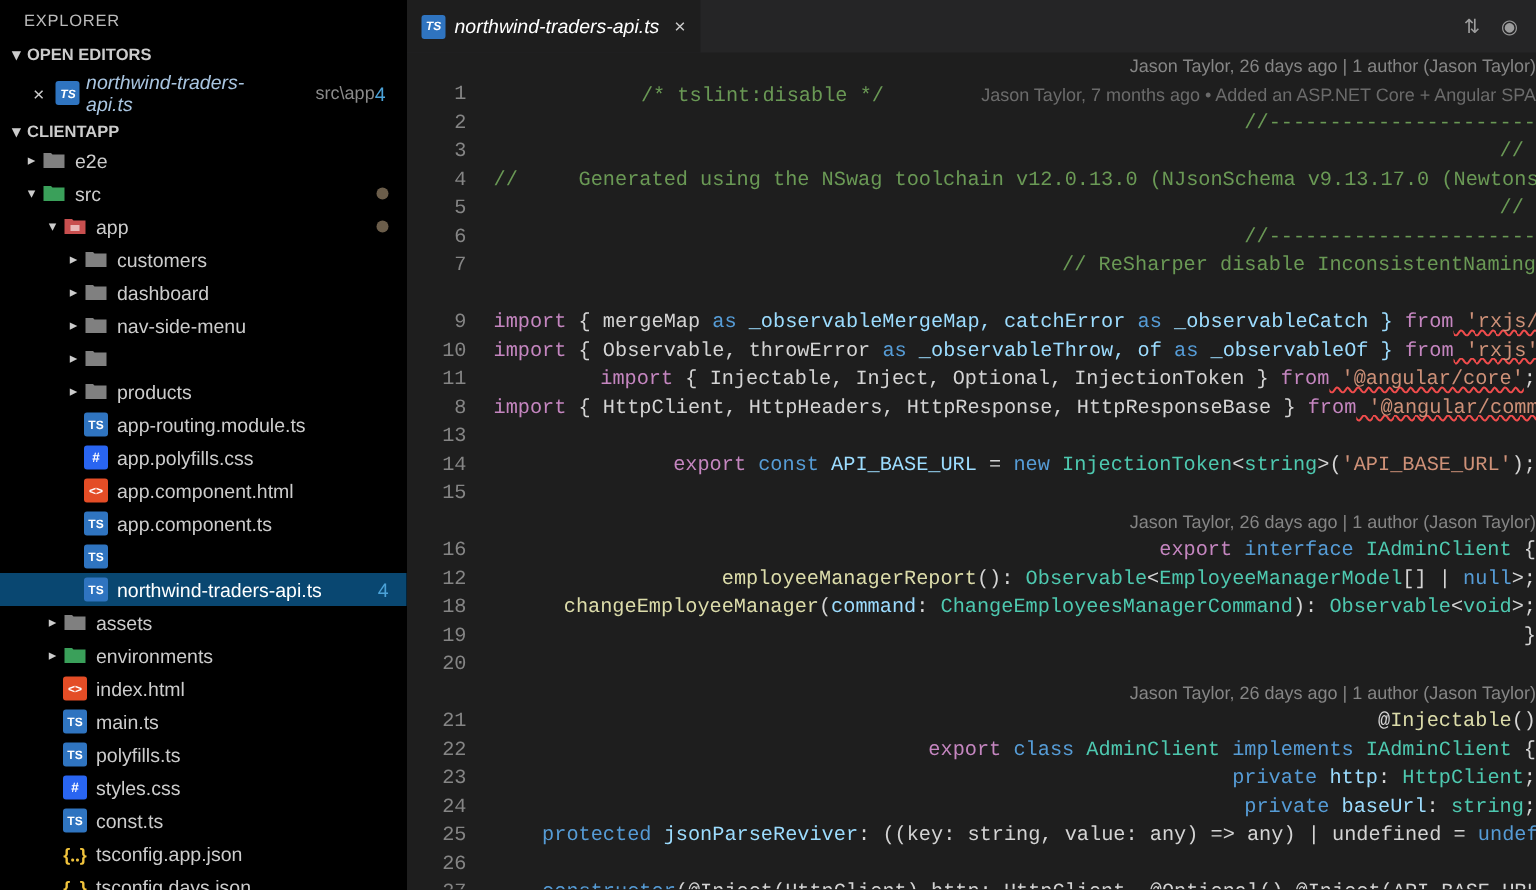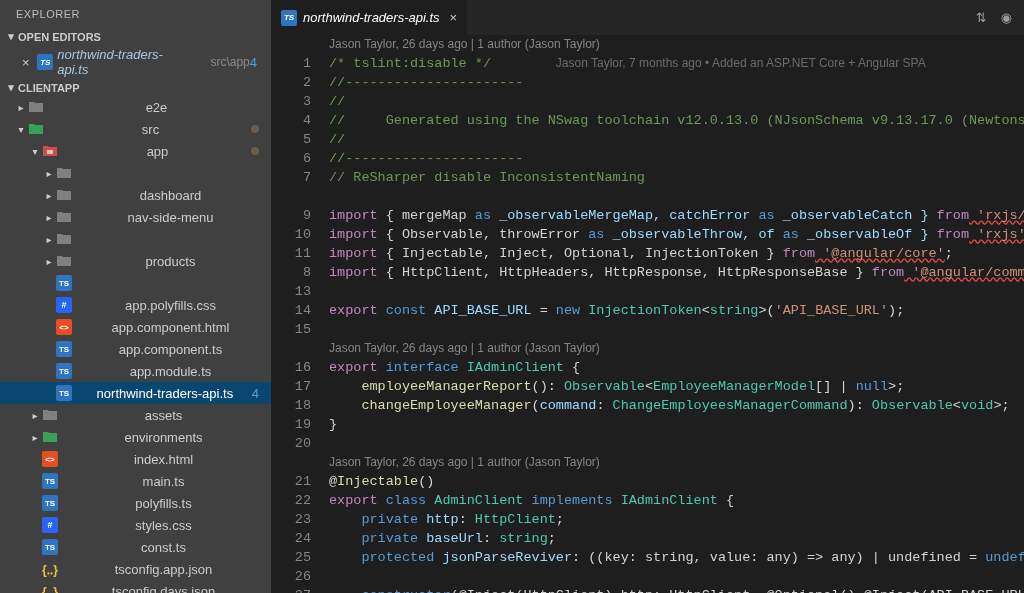--- a/index.html
+++ b/index.html
@@ -10,21 +10,21 @@
   font-size: 13px;
   overflow: hidden;
   width: 1024px;
   height: 593px;
 }
 .container { display: flex; width: 100%; height: 100%; }
 
 
 .sidebar {
   width: 271px;
-  background: #404040;
+  background: #000000;
   display: flex;
   flex-direction: column;
   overflow-y: auto;
 }
 .sidebar-header {
   padding: 8px 16px;
   font-size: 11px;
   color: #bbbbbb;
   letter-spacing: 0.5px;
 }
@@ -56,21 +56,21 @@
   display: flex;
   align-items: center;
   height: 22px;
   padding-right: 8px;
   cursor: pointer;
 }
 .tree-item.selected { background: #094771; color: #ffffff; }
 .tree-item .chev { width: 14px; text-align: center; font-size: 10px; color: #cccccc; }
 .tree-item .chev.blank { visibility: hidden; }
 .tree-item .ico { width: 16px; height: 16px; margin-right: 6px; display:flex; align-items:center; justify-content:center; flex-shrink:0; }
-.tree-item .label { flex: 1; white-space: nowrap; overflow: hidden; text-overflow: ellipsis; text-align: center; }
+.tree-item .label { flex: 1; white-space: nowrap; overflow: hidden; text-overflow: ellipsis; }
 .tree-item .dot { width:8px; height:8px; border-radius:50%; background:#6b5d4a; margin-right:4px; }
 .tree-item .badge { color:#4ba2d8; padding-right:4px; }
 
 .depth-1 { padding-left: 14px; }
 .depth-2 { padding-left: 28px; }
 .depth-3 { padding-left: 42px; }
 .ico-folder-src { fill:#3aa05a; }
 .ico-folder-grey { fill:#808080; }
 .ico-ts { background:#2f74c0; color:#fff; font-size:8px; font-weight:700; border-radius:2px; width:16px; height:16px; display:flex; align-items:center; justify-content:center; }
 .ico-css { background:#2965f1; color:#fff; font-size:9px; font-weight:700; border-radius:2px; width:16px; height:16px; display:flex; align-items:center; justify-content:center; }
@@ -99,21 +99,21 @@
 .tab .close { font-style: normal; color: #cccccc; cursor: pointer; margin-left:4px; }
 .tabbar-spacer { flex: 1; }
 .tabbar-actions { display:flex; align-items:center; gap:14px; padding: 0 12px; color:#9d9d9d; }
 .tabbar-actions span { cursor:pointer; }
 
 .code-area { flex:1; display:flex; font-family: Consolas, 'Courier New', monospace; font-size: 13.5px; line-height: 19px; overflow:hidden; }
 .gutter { width: 58px; text-align: right; color: #858585; padding: 0 18px 0 0; user-select:none; }
 .gutter .codelens { height: 19px; }
 .gutter .ln { height: 19px; }
 .code { flex:1; color:#d4d4d4; white-space: pre; overflow:hidden; }
-.code .line { height: 19px; }
+.code .line { height: 19px; text-align: right; }
 .codelens-text { color:#858585; font-size: 12px; font-family: 'Segoe UI', Arial, sans-serif; }
 
 
 .c-comment { color:#6a9955; }
 .c-keyword { color:#569cd6; }
 .c-keyword2 { color:#c586c0; }
 .c-type { color:#4ec9b0; }
 .c-func { color:#dcdcaa; }
 .c-string { color:#ce9178; }
 .c-var { color:#9cdcfe; }
@@ -179,20 +179,21 @@
           <span class="label">app</span>
           <span class="dot"></span>
         </div>
         <div class="tree-item depth-3">
           <span class="chev">▸</span>
           <span class="ico">
             <svg width="16" height="16" viewBox="0 0 16 16">
               <path class="ico-folder-grey" d="M1 3h5l1 1h8v9H1z"></path>
             </svg>
           </span>
+          <span class="label">customers</span>
         </div>
         <div class="tree-item depth-3">
           <span class="chev">▸</span>
           <span class="ico">
             <svg width="16" height="16" viewBox="0 0 16 16">
               <path class="ico-folder-grey" d="M1 3h5l1 1h8v9H1z"></path>
             </svg>
           </span>
           <span class="label">dashboard</span>
         </div>
@@ -220,20 +221,21 @@
               <path class="ico-folder-grey" d="M1 3h5l1 1h8v9H1z"></path>
             </svg>
           </span>
           <span class="label">products</span>
         </div>
         <div class="tree-item depth-3">
           <span class="chev blank"></span>
           <span class="ico">
             <span class="ico-ts">TS</span>
           </span>
+          <span class="label">app-routing.module.ts</span>
         </div>
         <div class="tree-item depth-3">
           <span class="chev blank"></span>
           <span class="ico">
             <span class="ico-css">#</span>
           </span>
           <span class="label">app.polyfills.css</span>
         </div>
         <div class="tree-item depth-3">
           <span class="chev blank"></span>
@@ -247,21 +249,20 @@
           <span class="ico">
             <span class="ico-ts">TS</span>
           </span>
           <span class="label">app.component.ts</span>
         </div>
         <div class="tree-item depth-3">
           <span class="chev blank"></span>
           <span class="ico">
             <span class="ico-ts">TS</span>
           </span>
-          <span class="label">app.module.ts</span>
         </div>
         <div class="tree-item depth-3 selected">
           <span class="chev blank"></span>
           <span class="ico">
             <span class="ico-ts">TS</span>
           </span>
           <span class="label">northwind-traders-api.ts</span>
           <span class="badge">4</span>
         </div>
         <div class="tree-item depth-2">
@@ -361,21 +362,21 @@
           <div class="ln"></div>
           <div class="ln">9</div>
           <div class="ln">10</div>
           <div class="ln">11</div>
           <div class="ln">8</div>
           <div class="ln">13</div>
           <div class="ln">14</div>
           <div class="ln">15</div>
           <div class="ln"></div>
           <div class="ln">16</div>
-          <div class="ln">17</div>
+          <div class="ln">12</div>
           <div class="ln">18</div>
           <div class="ln">19</div>
           <div class="ln">20</div>
           <div class="ln"></div>
           <div class="ln">21</div>
           <div class="ln">22</div>
           <div class="ln">23</div>
           <div class="ln">24</div>
           <div class="ln">25</div>
           <div class="ln">26</div>

